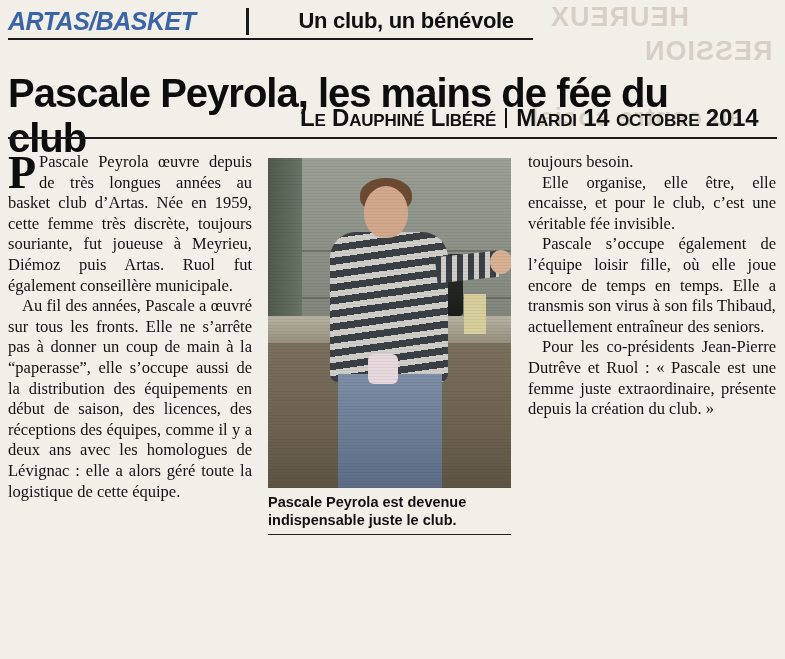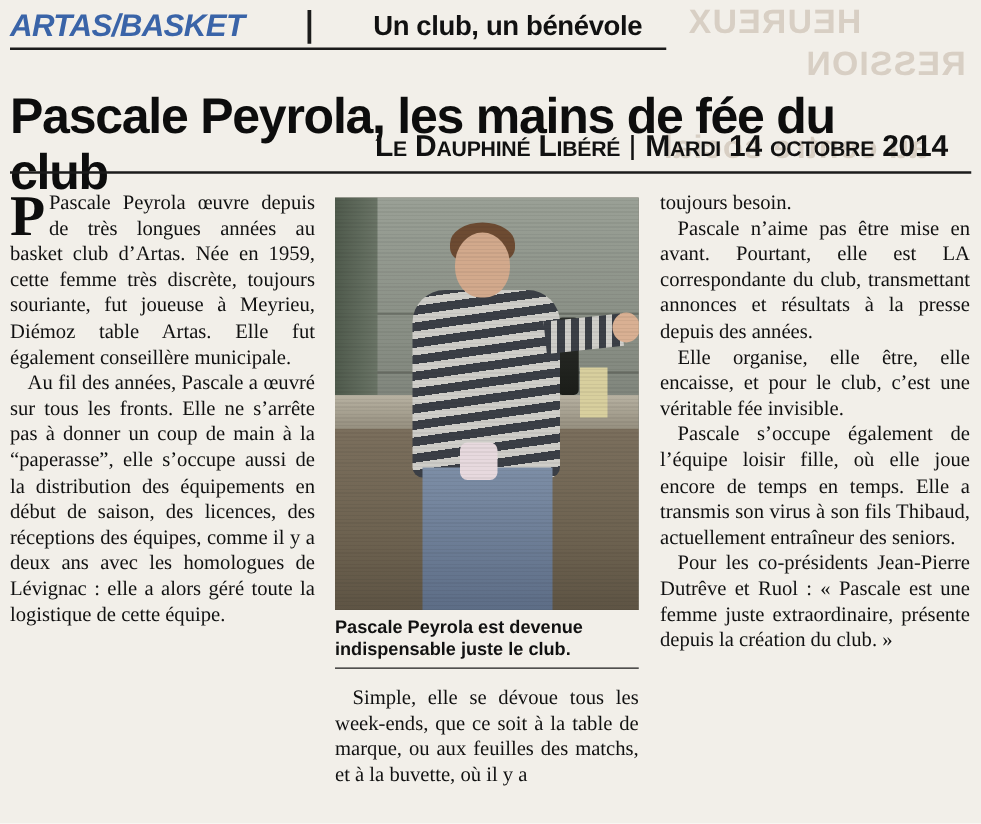--- a/index.html
+++ b/index.html
@@ -286,21 +286,21 @@
   <div class="source-line">
     <span class="source-name">Le Dauphiné Libéré</span>
     <span class="source-bar"></span>
     <span class="source-date">Mardi 14 octobre 2014</span>
   </div>
 
   <div class="rule-mid"></div>
 
   <div class="col col-left">
     <p class="first">
-      <span class="dropcap">P</span><span>Pascale Peyrola œuvre depuis de très longues années au basket club d’Artas. Née en 1959, cette femme très discrète, toujours souriante, fut joueuse à Meyrieu, Diémoz table Artas. Elle fut également conseillère municipale.</span>
+      <span class="dropcap">P</span><span>Pascale Peyrola œuvre depuis de très longues années au basket club d’Artas. Née en 1959, cette femme très discrète, toujours souriante, fut joueuse à Meyrieu, Diémoz puis Artas. Ruol fut également conseillère municipale.</span>
     </p>
     <p>Au fil des années, Pascale a œuvré sur tous les fronts. Elle ne s’arrête pas à donner un coup de main à la “paperasse”, elle s’occupe aussi de la distribution des équipements en début de saison, des licences, des réceptions des équipes, comme il y a deux ans avec les homologues de Lévignac : elle a alors géré toute la logistique de cette équipe.</p>
   </div>
 
   <div class="photo">
     <div class="ph-wall"></div>
     <div class="ph-wall-line" style="top:28%"></div>
     <div class="ph-wall-line" style="top:42%"></div>
     <div class="ph-curtain"></div>
     <div class="ph-table"></div>
@@ -313,25 +313,21 @@
     <div class="ph-person-head"></div>
     <div class="ph-arm"></div>
     <div class="ph-hand"></div>
     <div class="ph-paper"></div>
     <div class="ph-grain"></div>
   </div>
 
   <div class="caption">Pascale Peyrola est devenue indispensable juste le club.</div>
   <div class="rule-caption"></div>
 
-  <div class="col-mid-lower">
-    <p>Simple, elle se dévoue tous les week-ends, que ce soit à la table de marque, ou aux feuilles des matchs, et à la buvette, où il y a</p>
-  </div>
 
   <div class="col col-right">
     <p class="first">toujours besoin.</p>
-    <p>Pascale n’aime pas être mise en avant. Pourtant, elle est LA correspondante du club, transmettant annonces et résultats à la presse depuis des années.</p>
     <p>Elle organise, elle être, elle encaisse, et pour le club, c’est une véritable fée invisible.</p>
     <p>Pascale s’occupe également de l’équipe loisir fille, où elle joue encore de temps en temps. Elle a transmis son virus à son fils Thibaud, actuellement entraîneur des seniors.</p>
     <p>Pour les co-présidents Jean-Pierre Dutrêve et Ruol : « Pascale est une femme juste extraordinaire, présente depuis la création du club. »</p>
   </div>
 
 </div>
 
 </body></html>

